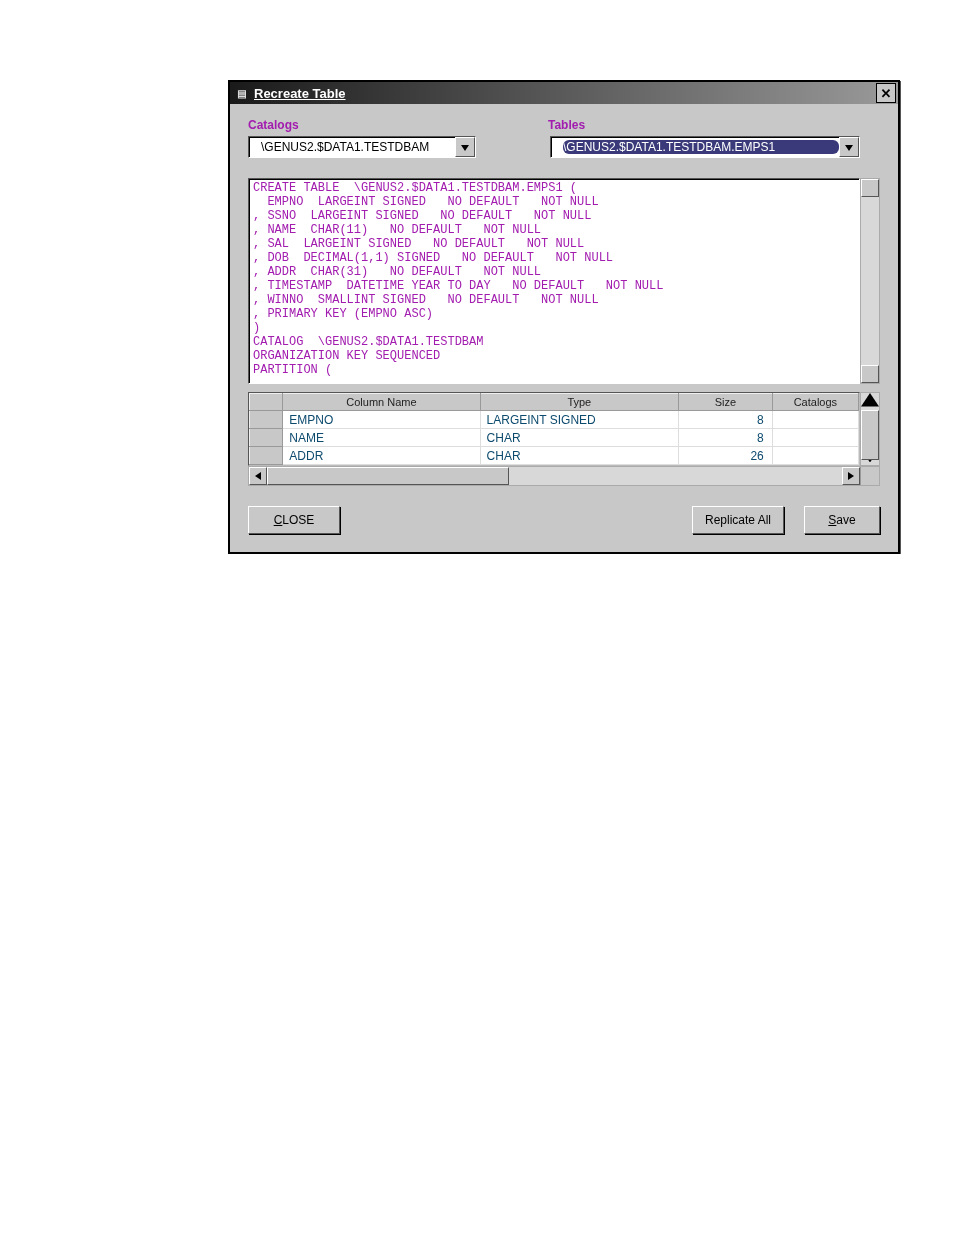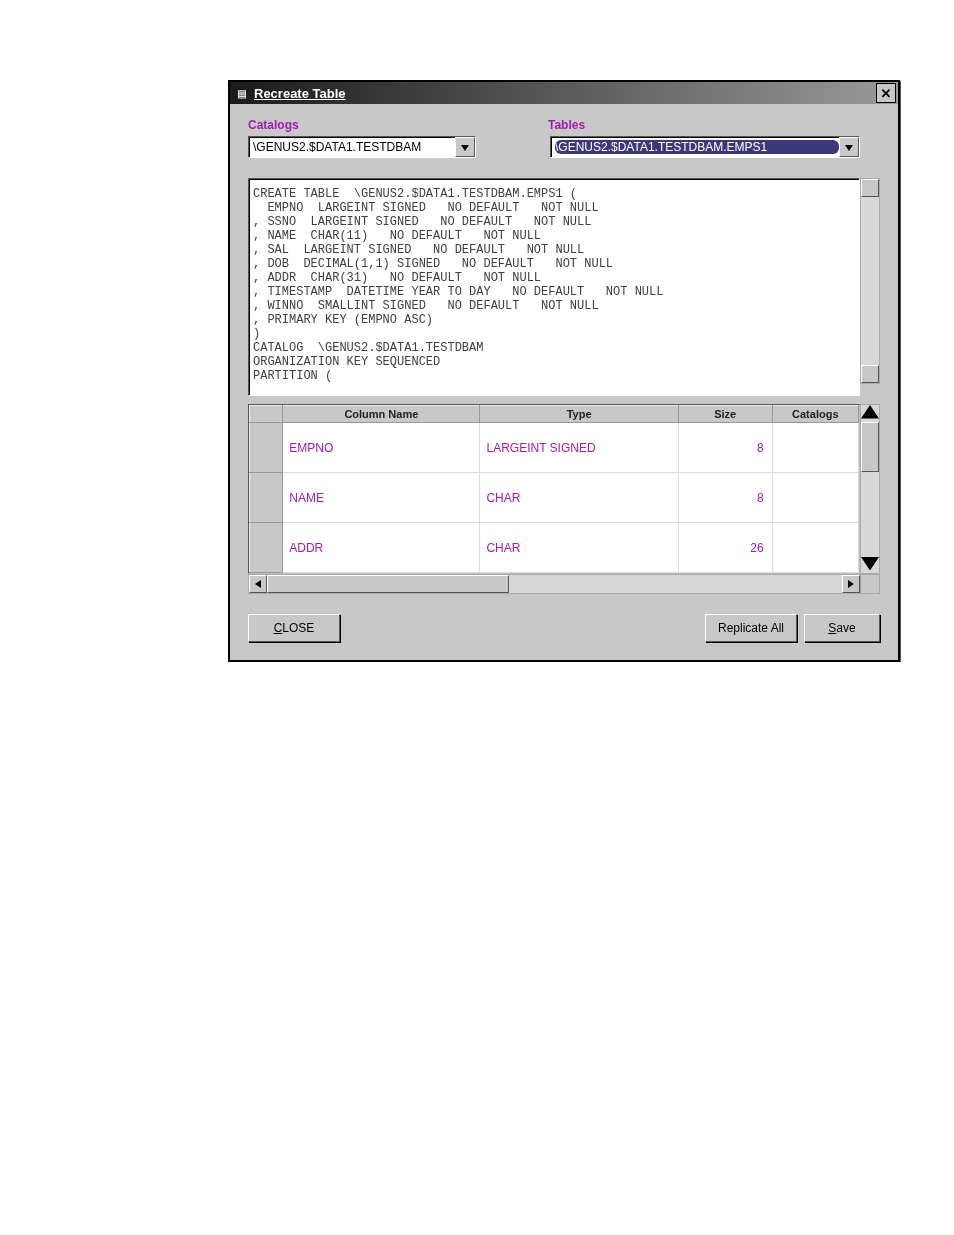--- a/index.html
+++ b/index.html
@@ -71,21 +71,21 @@
     border-top: 1px solid #555; border-left: 1px solid #555;
     border-right: 1px solid #fff; border-bottom: 1px solid #fff;
     box-shadow: inset 1px 1px 0 #000;
     display: flex; align-items: center;
     font-size: 12px;
     padding-left: 4px;
     position: relative;
   }
   .combo.catalogs { width: 222px; }
   .combo.tables   { width: 304px; }
-  .combo .combo-text { flex: 1; white-space: nowrap; overflow: hidden; }
+  .combo .combo-text { flex: 1; white-space: nowrap; overflow: hidden; margin-left: 8px; }
   .combo.tables .combo-text {
     background: #3a3a7a; 
     color: #fff;
     border-radius: 6px;
   }
   .combo-arrow {
     width: 18px; height: 18px;
     background: #c8c8c8;
     border: 1px solid #fff;
     border-right-color: #555; border-bottom-color: #555;
@@ -103,23 +103,23 @@
     flex: 1;
     height: 200px;
     background: #fff;
     border-top: 1px solid #555; border-left: 1px solid #555;
     border-right: 1px solid #fff; border-bottom: 1px solid #fff;
     box-shadow: inset 1px 1px 0 #000;
     font-family: "Courier New", monospace;
     font-size: 12px;
     line-height: 14px;
     white-space: pre;
-    padding: 8px 4px;
+    padding: 2px 4px;
     overflow: hidden;
-    color: #404040;
+    color: #a21caf;
   }
   .vscroll {
     width: 18px;
     height: 204px;
     background: #d8d8d8;
     border: 1px solid #aaa;
     display: flex; flex-direction: column;
   }
   .vscroll .btn, .hscroll .btn {
     width: 16px; height: 16px;
@@ -140,32 +140,32 @@
     border-top: 1px solid #555; border-left: 1px solid #555;
     border-right: 1px solid #bbb; border-bottom: 1px solid #bbb;
     background: #fff;
     font-size: 12px;
   }
   .grid table { width: 100%; border-collapse: collapse; }
   .grid th {
     background: #c8c8c8;
     border: 1px solid #999;
     border-top-color: #eee; border-left-color: #eee;
-    font-weight: bold;
+    font-weight: normal;
     font-size: 11px;
     padding: 2px 4px;
     text-align: center;
     color: #222;
   }
   .grid th.rowhdr { width: 22px; }
   .grid td {
     border: 1px solid #ddd;
-    padding: 17px 6px;
+    padding: 1px 6px;
     height: 15px;
-    color: #a21caf;
+    color: #0c4a6e;
   }
   .grid td.rowhdr {
     background: #c8c8c8;
     border: 1px solid #999;
     border-top-color: #eee; border-left-color: #eee;
     width: 22px;
   }
   .grid td.num { text-align: right; padding-right: 8px; }
 
   .grid-vscroll {
@@ -196,21 +196,21 @@
   }
   .hscroll .corner {
     width: 18px; background: #c8c8c8;
     border-left: 1px solid #999;
   }
 
   
   .btn-row {
     display: flex;
     margin-top: 20px;
-    gap: 7px;
+    gap: 20px;
   }
   .btn-row .spacer { flex: 1; }
   .winbtn {
     min-width: 70px;
     height: 26px;
     background: #c8c8c8;
     border: 1px solid #fff;
     border-right-color: #555; border-bottom-color: #555;
     box-shadow: 1px 1px 0 #000;
     display: flex; align-items: center; justify-content: center;

